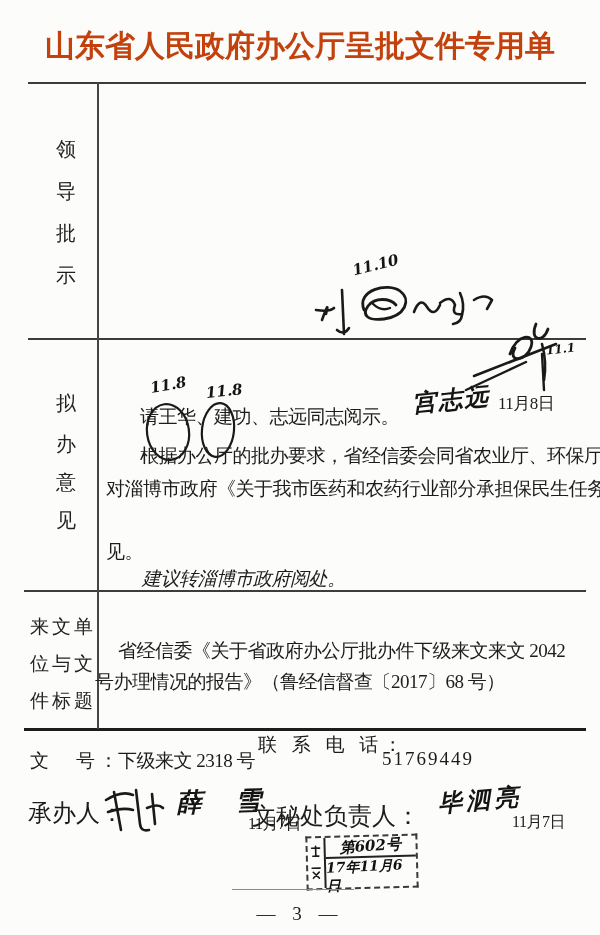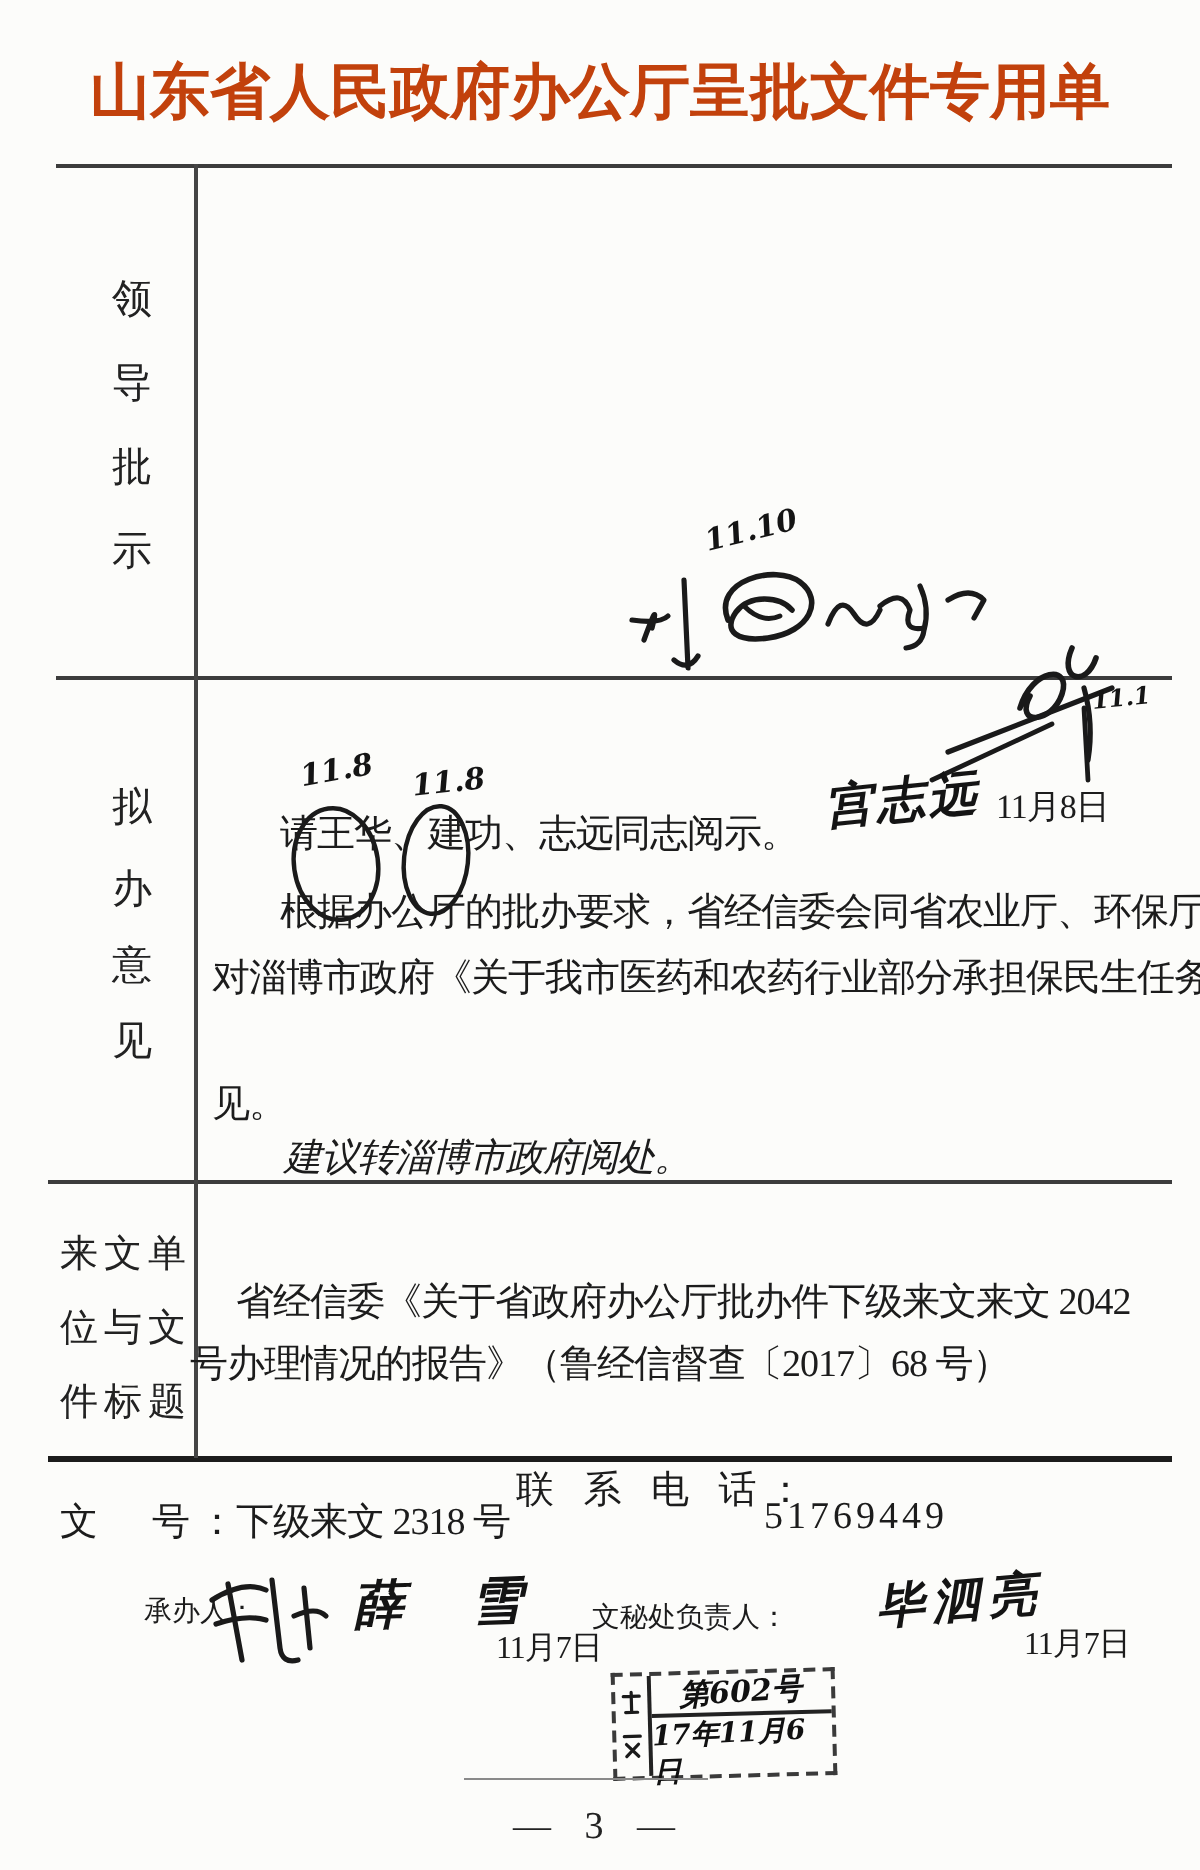--- a/index.html
+++ b/index.html
@@ -19,21 +19,21 @@
     text-align:center;
     font-family:"Liberation Sans","DejaVu Sans",sans-serif;
     font-weight:bold;font-size:30px;letter-spacing:0px;color:#c2410c;
   }
   .hline{position:absolute;background:#3c3c3c;height:1.6px;}
   .hline.thick{height:3px;background:#1c1c1c;}
   .vline{position:absolute;background:#444;width:1.6px;}
   .label-char{font-size:20px;color:#222;letter-spacing:1px;}
   .label-line{font-size:19px;color:#222;letter-spacing:3px;}
   .print{font-size:19px;letter-spacing:-0.5px;color:#1c1c1c;text-align:center;}
-  .print-sm{font-size:14px;color:#1c1c1c;margin-left:44px;}
+  .print-sm{font-size:24px;color:#1c1c1c;}
   .hw{
     font-family:"DejaVu Serif","Liberation Serif",serif;
     font-style:italic;color:#141414;
   }
   .hw-date{font-size:15px;font-weight:bold;}
   svg.scribble{position:absolute;overflow:visible;}
   svg.scribble path,svg.scribble ellipse{fill:none;stroke:#1a1a1a;stroke-linecap:round;stroke-linejoin:round;}
   .stamp{
     position:absolute;left:306px;top:835px;width:108px;height:50px;
     border:2px dashed #3a3a3a;transform:rotate(-1.5deg);

